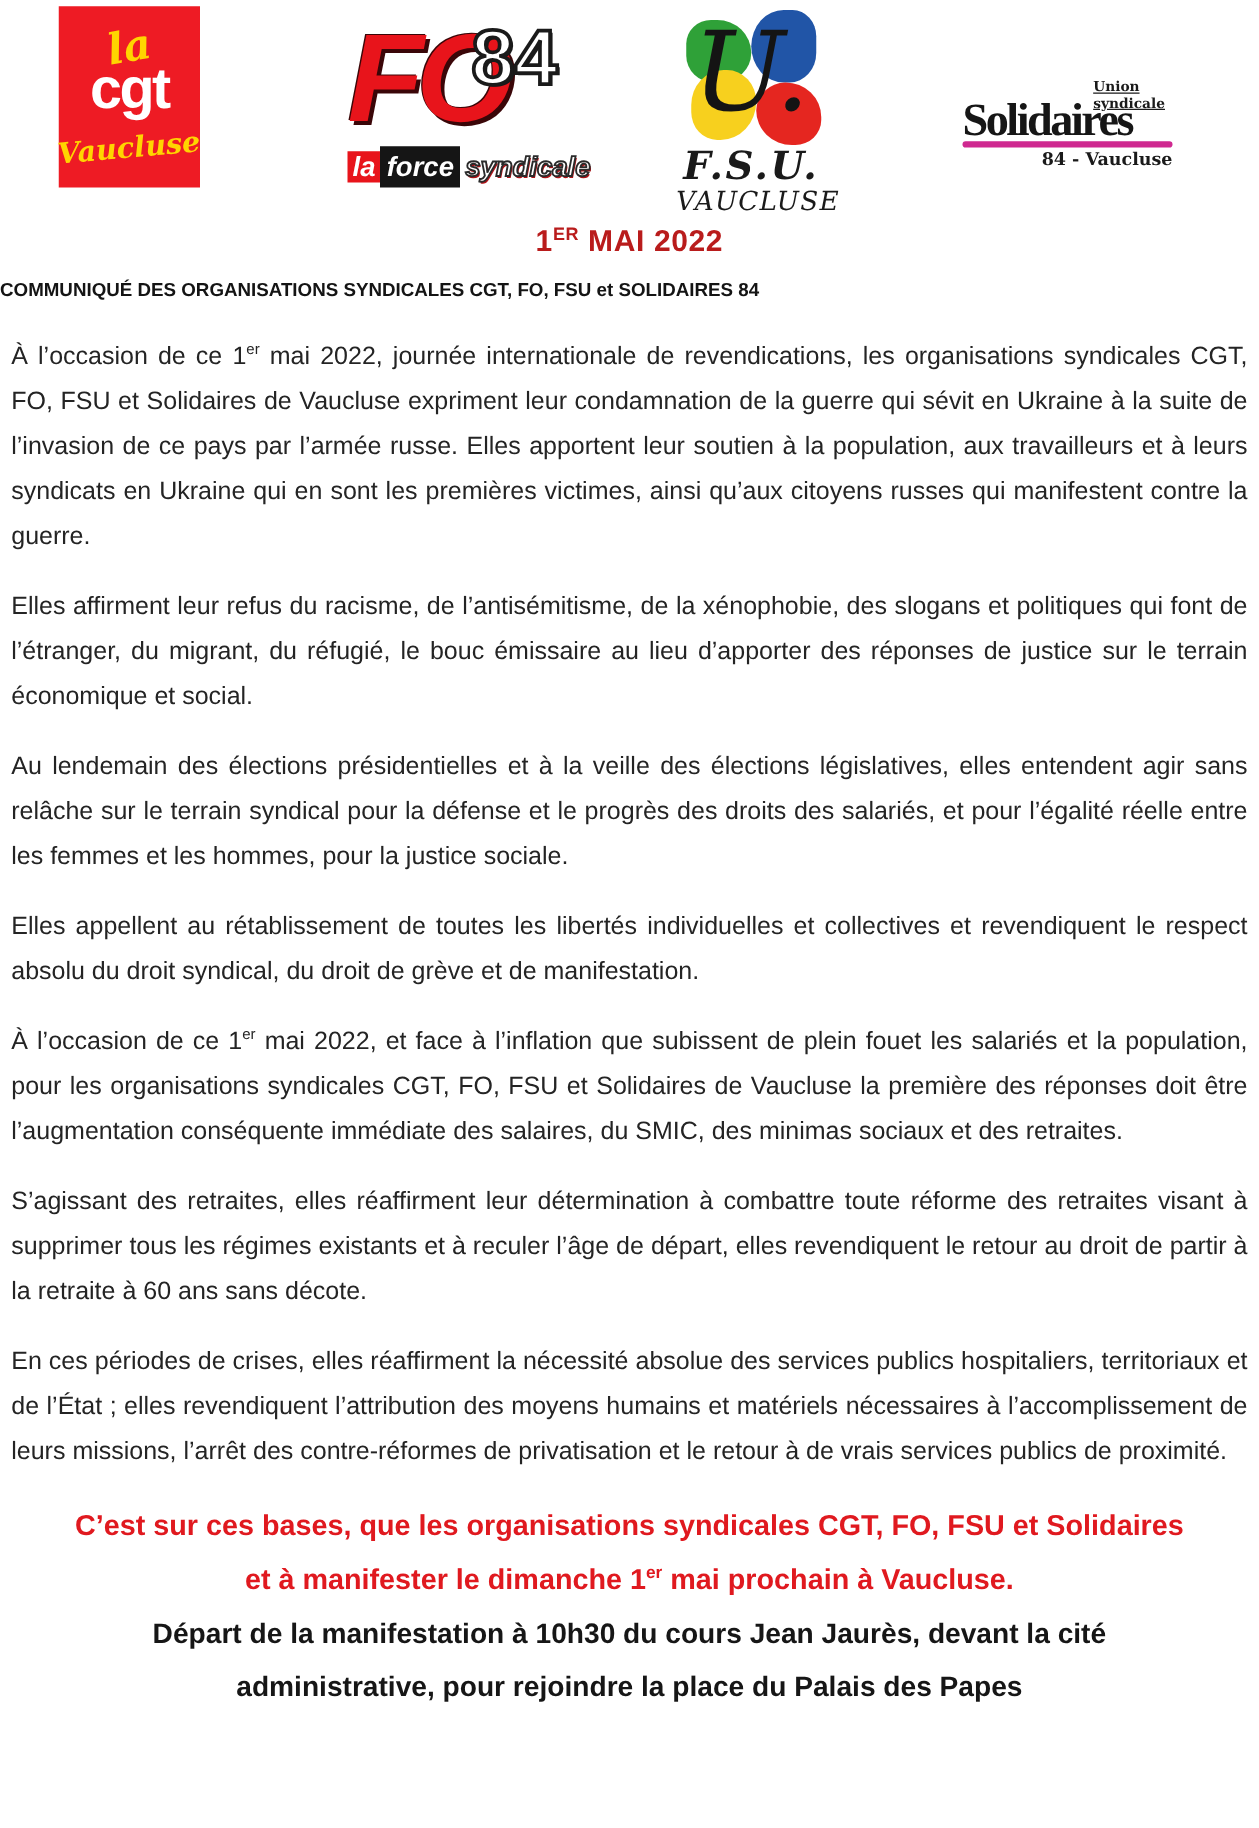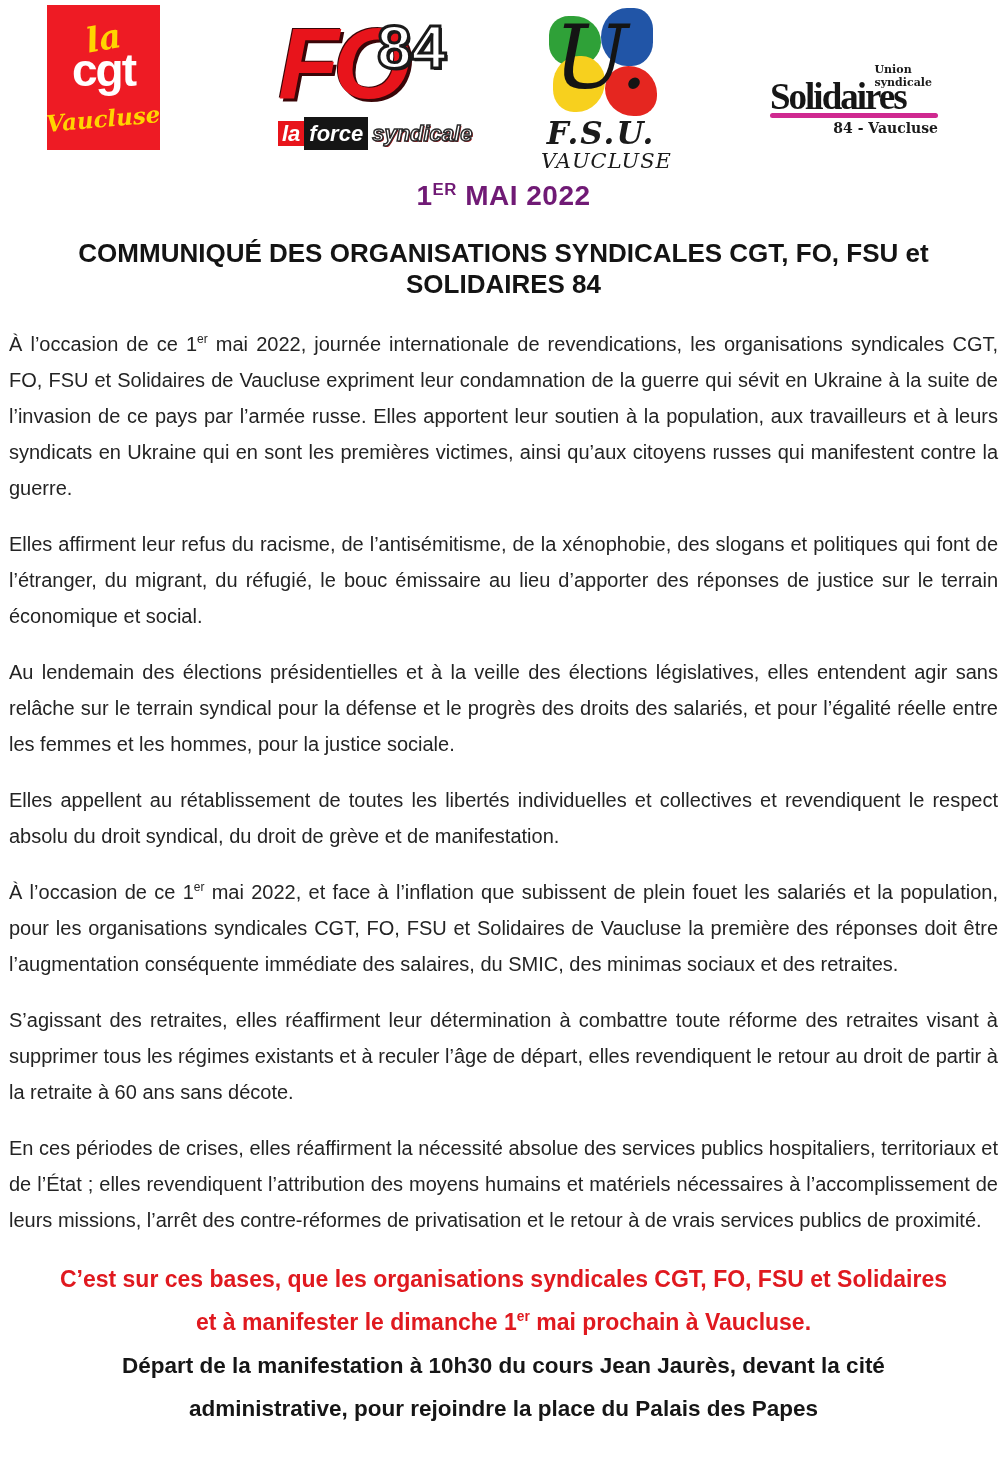--- a/index.html
+++ b/index.html
@@ -74,39 +74,39 @@
   }
   .fsu-region{
     font-family:"DejaVu Serif",serif;font-style:italic;
     font-size:21px;line-height:1.1;color:#1a1a1a;letter-spacing:1px;
   }
 
   
   .logo-solidaires{position:absolute;left:770px;top:78px;width:168px;}
   .sol-union{
     position:absolute;top:-14px;right:6px;text-align:left;
-    font-family:"DejaVu Serif",serif;font-weight:bold;font-size:11px;line-height:1.15;color:#1a1a1a;
+    font-family:"DejaVu Serif",serif;font-weight:bold;font-size:11px;line-height:1.15;color:#1a1a1a;text-decoration:underline;
   }
   .sol-name{
     font-family:Liberation Serif, serif;font-weight:bold;font-size:37px;
     line-height:1;color:#161616;letter-spacing:-2px;white-space:nowrap;
   }
   .sol-bar{height:5px;background:var(--solidaires_pink);border-radius:3px;margin-top:-2px;}
   .sol-region{
     font-family:"DejaVu Serif",serif;font-weight:bold;font-size:14px;
     color:#1a1a1a;text-align:right;margin-top:2px;
   }
 
   
   .doc-title{
-    margin-top:8px;text-align:center;font-weight:bold;font-size:28px;
-    color:#701a75;letter-spacing:0.5px;
+    margin-top:8px;text-align:center;font-weight:bold;font-size:24px;
+    color:#b91c1c;letter-spacing:0.5px;
   }
   .doc-subtitle{
-    margin-top:26px;text-align:center;font-weight:bold;font-size:26px;
+    margin-top:16px;font-weight:bold;font-size:15px;
     color:#141414;
   }
   .body-text{margin-top:26px;padding:0 9px;}
   .body-text p{
     margin:0 0 20px 0;font-size:20px;line-height:36px;text-align:justify;
     color:#242424;
   }
   .red-call{
     margin-top:8px;padding:0 26px;text-align:center;font-weight:bold;
     font-size:23px;line-height:43px;color:var(--accent_red);

